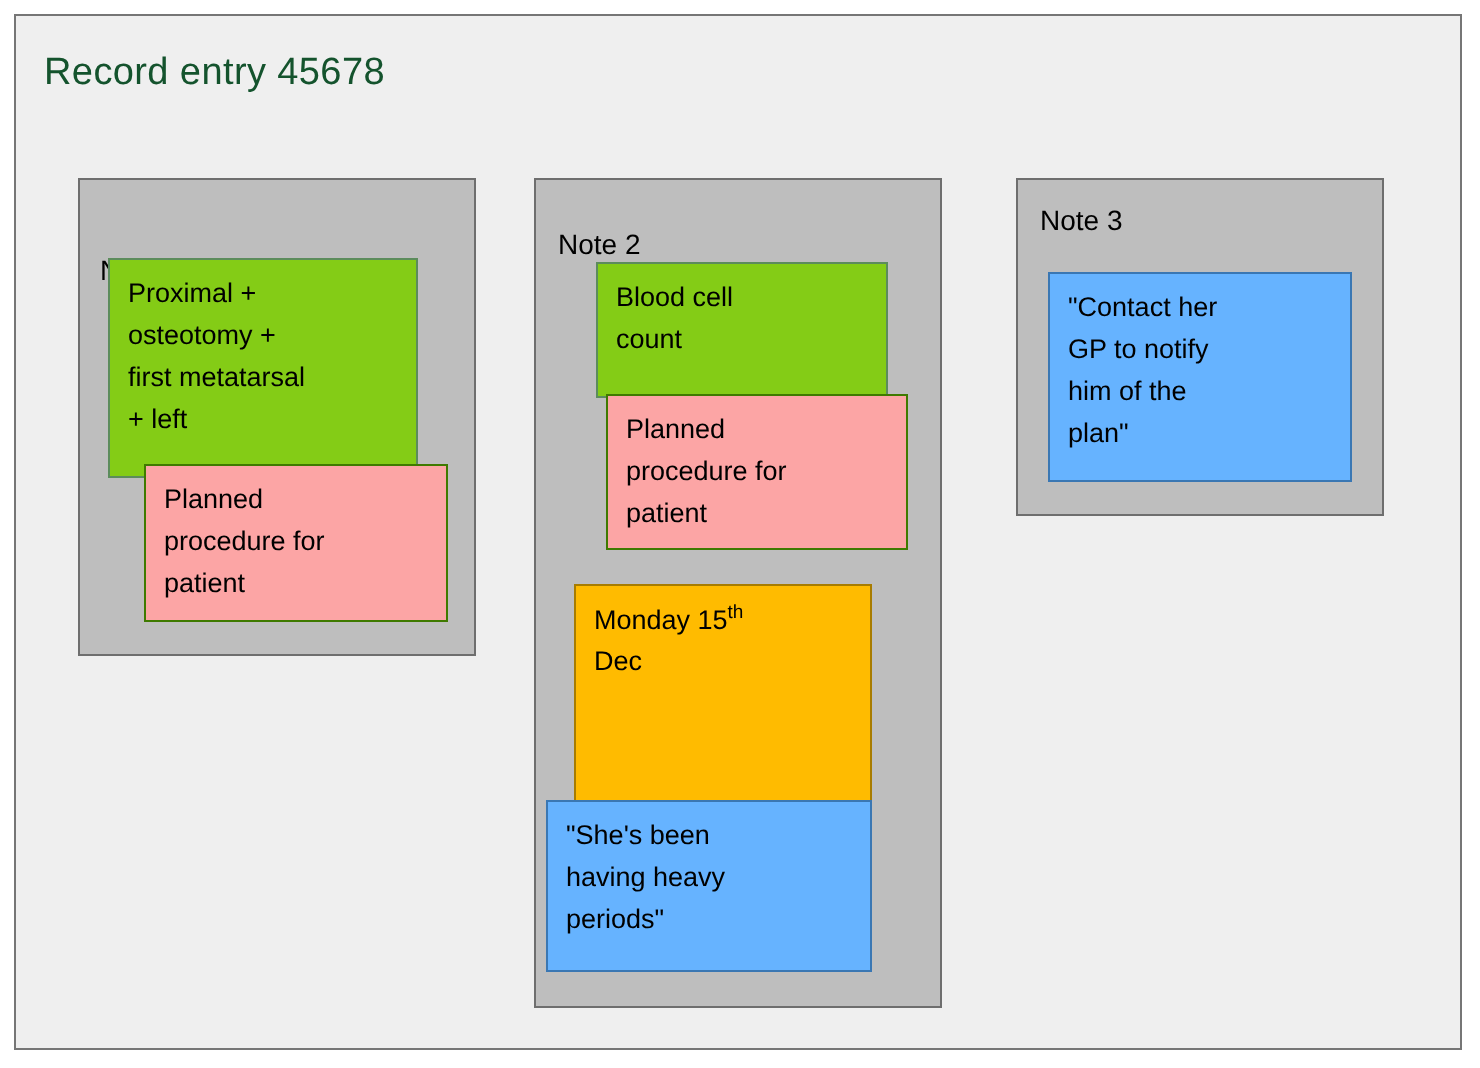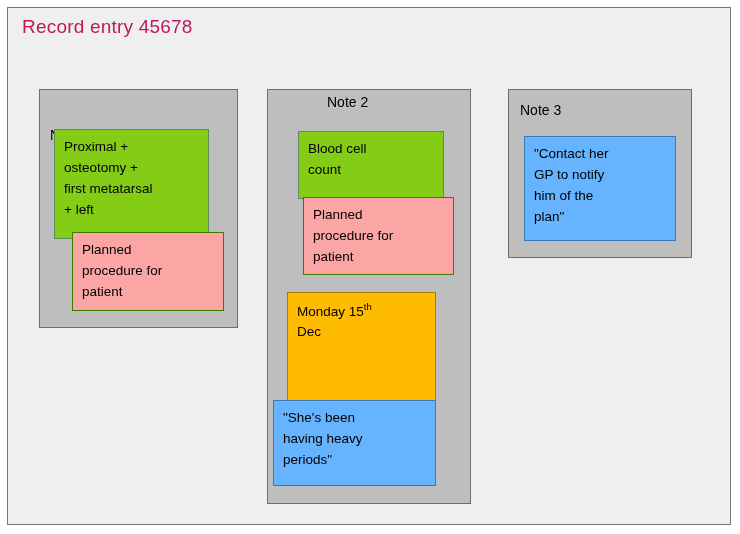--- a/index.html
+++ b/index.html
@@ -21,23 +21,23 @@
     top: 7px;
     width: 724px;
     height: 518px;
     background: #efefef;
     border: 1px solid #767676;
     box-sizing: border-box;
   }
   .record-title {
     position: absolute;
     left: 22px;
-    top: 16px;
+    top: 26px;
     font-size: 19px;
-    color: #be185d;
+    color: #14532d;
     letter-spacing: 0.2px;
   }
   .note-group {
     position: absolute;
     background: #bebebe;
     border: 1px solid #6e6e6e;
     box-sizing: border-box;
   }
   .note-title {
     position: absolute;
@@ -60,21 +60,21 @@
   .c-blue        { background: #66b3ff; border-color: #3a77b3; }
 
   
   #group-1 { left: 39px;  top: 89px;  width: 199px; height: 239px; }
   #group-1 .note-title { left: 10px; top: 12px; margin-top: 25px; }
   #card-1a { left: 54px;  top: 129px; width: 155px; height: 110px; }
   #card-1b { left: 72px;  top: 232px; width: 152px; height: 79px; }
 
   
   #group-2 { left: 267px; top: 89px;  width: 204px; height: 415px; }
-  #group-2 .note-title { left: 11px; top: 4px; margin-left: 48px; }
+  #group-2 .note-title { left: 11px; top: 24px; }
   #card-2a { left: 288px; top: 131px; width: 146px; height: 68px; margin-left: 10px; }
   #card-2b { left: 303px; top: 197px; width: 151px; height: 78px; }
   #card-2c { left: 287px; top: 292px; width: 149px; height: 114px; }
   #card-2d { left: 273px; top: 400px; width: 163px; height: 86px; }
 
   
   #group-3 { left: 508px; top: 89px;  width: 184px; height: 169px; }
   #group-3 .note-title { left: 11px; top: 12px; }
   #card-3a { left: 524px; top: 136px; width: 152px; height: 105px; }
 

